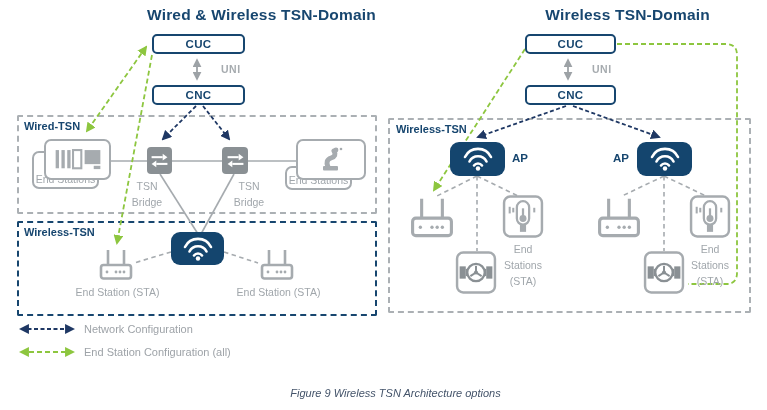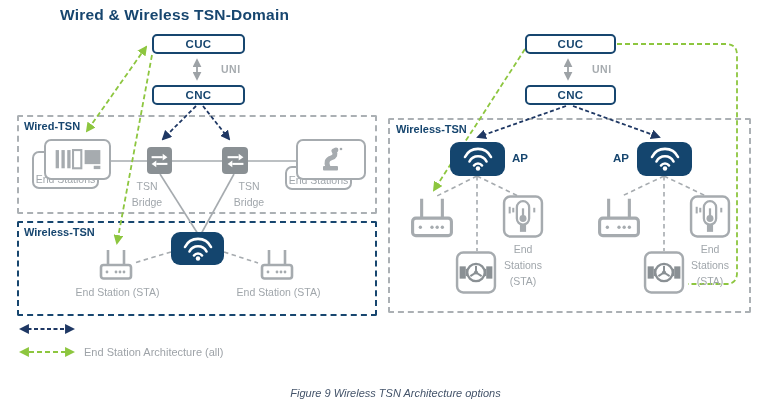--- a/index.html
+++ b/index.html
@@ -2,21 +2,21 @@
 <html><head>
 <meta charset="utf-8">
 <style>
   html,body{margin:0;padding:0;background:#ffffff;}
   #stage{
     position:relative;width:767px;height:410px;background:#ffffff;
     font-family:"Liberation Sans", sans-serif;overflow:hidden;
   }
   .abs{position:absolute;}
   .title{
-    font-size:15.5px;font-weight:bold;color:#17466F;text-align:left;
+    font-size:15.5px;font-weight:bold;color:#17466F;text-align:right;
     letter-spacing:.2px;
   }
   .node-box{
     position:absolute;background:#fff;border:2px solid #17466F;border-radius:5px;
     display:flex;align-items:center;justify-content:center;
     font-size:11.5px;font-weight:bold;color:#17466F;letter-spacing:.4px;
   }
   .region{position:absolute;border-radius:2px;}
   .region.gray{border:2px dashed #ABB0B4;}
   .region.navy{border:2px dashed #17466F;}
@@ -54,20 +54,21 @@
     font-size:11px;font-style:italic;color:#44546A;padding-left:12px;
   }
   svg.lines{position:absolute;left:0;top:0;pointer-events:none;}
 </style>
 </head>
 <body>
 
 <div id="stage">
 
   <div class="abs title" style="left:60px;top:6px;width:316px;">Wired &amp; Wireless TSN-Domain</div>
+  <div class="abs title" style="left:450px;top:6px;width:260px;">Wireless TSN-Domain</div>
 
   <div class="region gray" style="left:17px;top:115px;width:356px;height:95px;"></div>
   <div class="region navy" style="left:17px;top:221px;width:356px;height:91px;"></div>
   <div class="region gray" style="left:388px;top:118px;width:359px;height:191px;"></div>
 
   <div class="region-label" style="left:24px;top:120px;">Wired-TSN</div>
   <div class="region-label" style="left:24px;top:226px;">Wireless-TSN</div>
   <div class="region-label" style="left:396px;top:123px;">Wireless-TSN</div>
 
   <svg class="lines" width="767" height="410" viewBox="0 0 767 410">
@@ -211,21 +212,22 @@
         <rect x="2" y="17" width="30" height="13.5" rx="2.5" fill="#fff"></rect>
       </g>
       <circle cx="8" cy="24" r="1.4" fill="#A6ABAF"></circle>
       <circle cx="17" cy="24" r="1.4" fill="#A6ABAF"></circle>
       <circle cx="21" cy="24" r="1.4" fill="#A6ABAF"></circle>
       <circle cx="25" cy="24" r="1.4" fill="#A6ABAF"></circle>
     </svg>
   </div>
   <div class="graylbl" style="left:231px;top:284px;width:95px;">End Station (STA)</div>
 
-  <div class="legend-text" style="left:84px;top:346px;">End Station Architecture (all)</div>
+  <div class="legend-text" style="left:84px;top:323px;">Network Configuration</div>
+  <div class="legend-text" style="left:84px;top:346px;">End Station Configuration (all)</div>
 
   <div class="node-box" style="left:525px;top:34px;width:87px;height:16px;">CUC</div>
   <div class="node-box" style="left:525px;top:85px;width:87px;height:16px;">CNC</div>
   <div class="uni-lbl" style="left:580px;top:63px;">UNI</div>
 
   <div class="ap-box" style="left:450px;top:142px;width:55px;height:34px;">
     <svg width="34" height="26" viewBox="0 0 34 26">
       <g stroke="#fff" stroke-width="2.6" fill="none" stroke-linecap="round">
         <path d="M4,11 A14.5,14.5 0 0 1 30,11"></path>
         <path d="M8.5,15.5 A9.5,9.5 0 0 1 25.5,15.5"></path>

